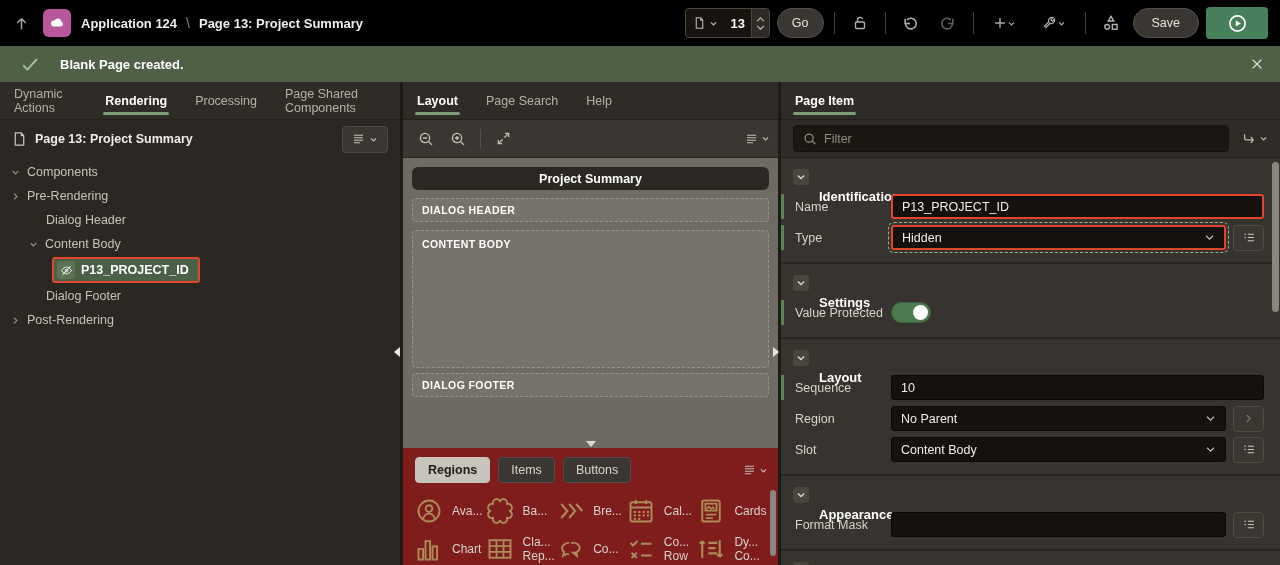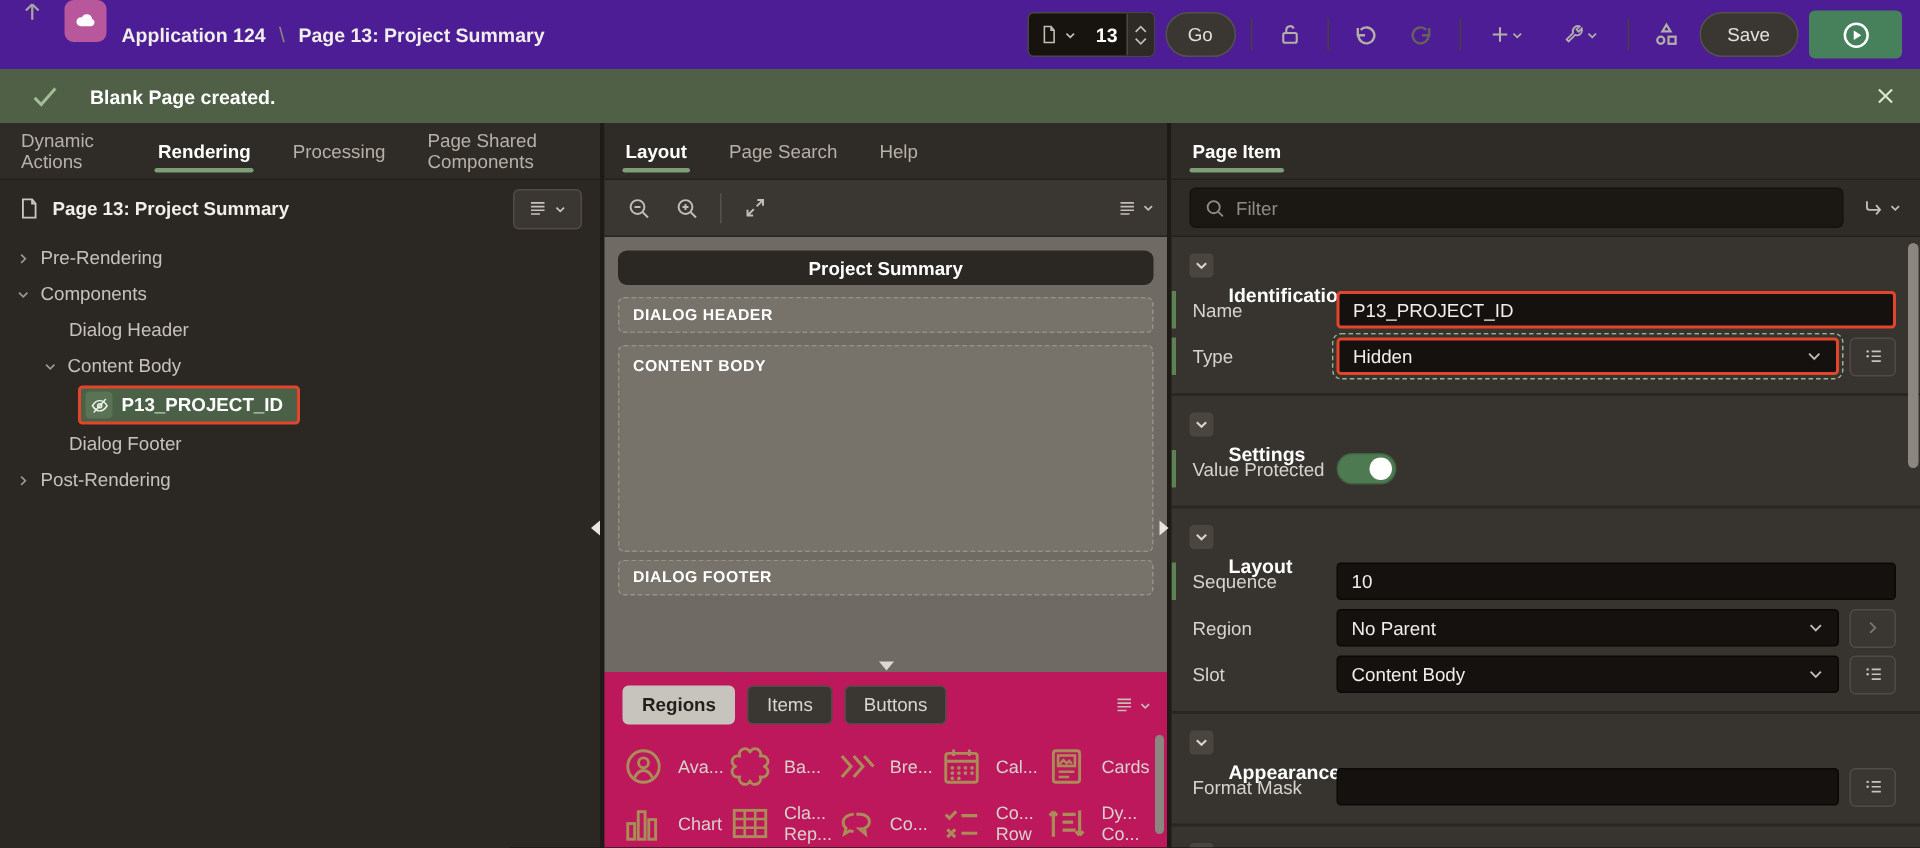--- a/index.html
+++ b/index.html
@@ -1,20 +1,20 @@
 <!DOCTYPE html>
 <html><head>
 <meta charset="utf-8">
 <style>
   * { box-sizing: border-box; margin: 0; padding: 0; }
   html,body { width:1280px; height:565px; overflow:hidden; background:#1e1b17;
     font-family:"Liberation Sans", sans-serif; color:#d8d5cf; font-size:13px; }
 
   
-  .topbar { height:46px; background:#4c1d95; display:flex; padding:0 12px 0 14px; }
+  .topbar { height:46px; background:#000000; display:flex; align-items:center; padding:0 12px 0 14px; }
   .up-ic { color:#a8a49e; margin-right:14px; display:flex; }
   .app-icon { width:28px; height:28px; border-radius:6px; background:#b9579c; display:flex; align-items:center; justify-content:center; margin-right:10px; }
   .crumb { display:flex; align-items:center; }
   .crumb .app { font-weight:700; color:#f0eeea; }
   .crumb .sep { color:#8a867e; padding:0 9px; font-size:14px; }
   .crumb .page { font-weight:700; color:#f0eeea; }
   .tb-right { margin-left:auto; display:flex; align-items:center; gap:7px; }
   .page-pick { display:flex; align-items:stretch; height:30px; background:#17140f; border:1px solid #4a4640; border-radius:4px; overflow:hidden; }
   .pp-icon { display:flex; align-items:center; gap:3px; padding:0 7px; color:#c2beb6; }
   .pp-num { width:26px; background:transparent; border:none; color:#fff; font-weight:700; text-align:center; font-size:13px; outline:none; font-family:inherit; }
@@ -59,21 +59,21 @@
   .tbtn { width:30px; height:28px; display:flex; align-items:center; justify-content:center; color:#c2beb6; }
   .vsep { width:1px; height:20px; background:#55504a; margin:0 5px; }
   .mtb .right { margin-left:auto; display:flex; align-items:center; gap:3px; color:#c2beb6; }
   .canvas { flex:1; background:#6f6b64; position:relative; padding:9px; overflow:hidden; }
   .cv-title { background:#2b2823; border-radius:6px; height:23px; display:flex; align-items:center; justify-content:center; color:#fff; font-weight:700; font-size:12.5px; margin-bottom:8px; }
   .region { border:1px dashed #979288; border-radius:4px; background:#77726a; color:#fff; font-weight:700; font-size:10.5px; letter-spacing:.4px; padding:0 9px; }
   .region.small { height:24px; display:flex; align-items:center; margin-bottom:8px; }
   .region.big { height:138px; padding-top:7px; margin-bottom:5px; }
   .canvas-handle { position:absolute; bottom:1px; left:50%; transform:translateX(-50%); width:0; height:0; border-left:5px solid transparent; border-right:5px solid transparent; border-top:6px solid #dcd9d3; }
 
-  .gallery { height:117px; background:#be185d; padding:7px 10px 0 12px; position:relative; overflow:hidden; flex:none; }
+  .gallery { height:117px; background:#7f1d1d; padding:7px 10px 0 12px; position:relative; overflow:hidden; flex:none; }
   .g-tabs { display:flex; gap:8px; align-items:center; height:30px; }
   .g-tab { padding:5px 12px; border-radius:4px; background:#3a3631; border:1px solid #504b44; color:#d8d5cf; font-size:12.5px; }
   .g-tab.active { background:#c7c4be; border-color:#c7c4be; color:#22201c; font-weight:700; }
   .g-menu { margin-left:auto; color:#c2beb6; display:flex; align-items:center; gap:3px; }
   .g-grid { display:grid; grid-template-columns:repeat(5,1fr); row-gap:4px; margin-top:9px; }
   .g-item { display:flex; align-items:center; gap:9px; color:#d6d3cd; font-size:12px; height:34px; }
   .g-item .gi { color:#ab8b57; display:flex; }
   .g-text { display:flex; flex-direction:column; line-height:1.2; }
   .g-scroll { position:absolute; right:2px; top:42px; width:6px; height:66px; background:#8b8780; border-radius:3px; }
 
@@ -238,32 +238,32 @@
           </svg>
         <svg width="9" height="9" viewBox="0 0 16 16">
             <path d="M3.5 6l4.5 4.5L12.5 6" fill="none" stroke="currentColor" stroke-width="2"></path>
           </svg>
       </span>
     </div>
     <div class="tree">
       <div class="trow ind1">
         <span class="chev">
             <svg width="9" height="9" viewBox="0 0 16 16">
-              <path d="M5.5 3l5 5-5 5" fill="none" stroke="currentColor" stroke-width="2"></path>
+              <path d="M3 5.5l5 5 5-5" fill="none" stroke="currentColor" stroke-width="2"></path>
             </svg>
           </span>
-        <span>Pre-Rendering</span>
+        <span>Components</span>
       </div>
       <div class="trow ind1">
         <span class="chev">
             <svg width="9" height="9" viewBox="0 0 16 16">
-              <path d="M3 5.5l5 5 5-5" fill="none" stroke="currentColor" stroke-width="2"></path>
+              <path d="M5.5 3l5 5-5 5" fill="none" stroke="currentColor" stroke-width="2"></path>
             </svg>
           </span>
-        <span>Components</span>
+        <span>Pre-Rendering</span>
       </div>
       <div class="trow ind2">
         <span>Dialog Header</span>
       </div>
       <div class="trow ind2c">
         <span class="chev">
             <svg width="9" height="9" viewBox="0 0 16 16">
               <path d="M3 5.5l5 5 5-5" fill="none" stroke="currentColor" stroke-width="2"></path>
             </svg>
           </span>

